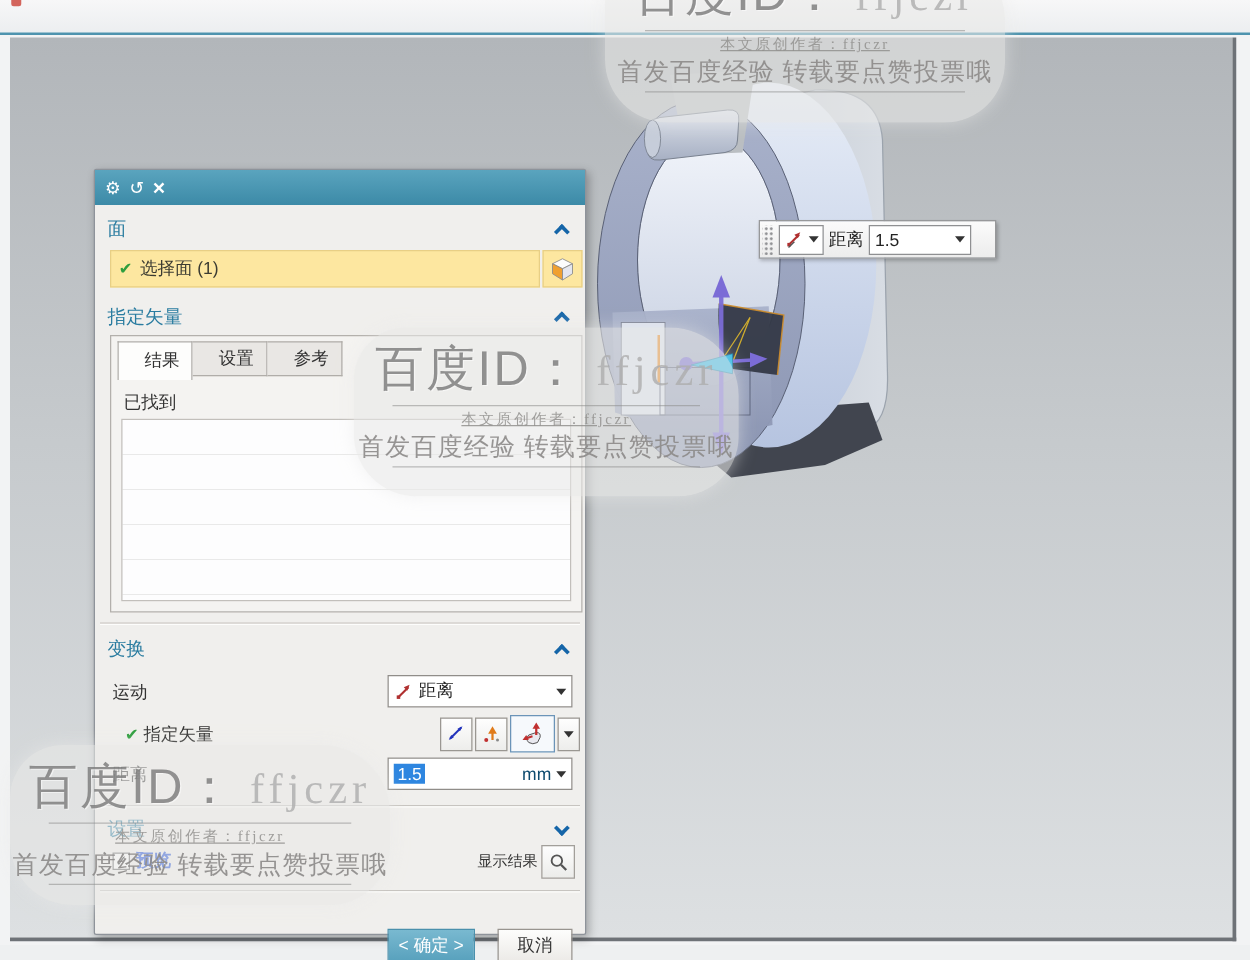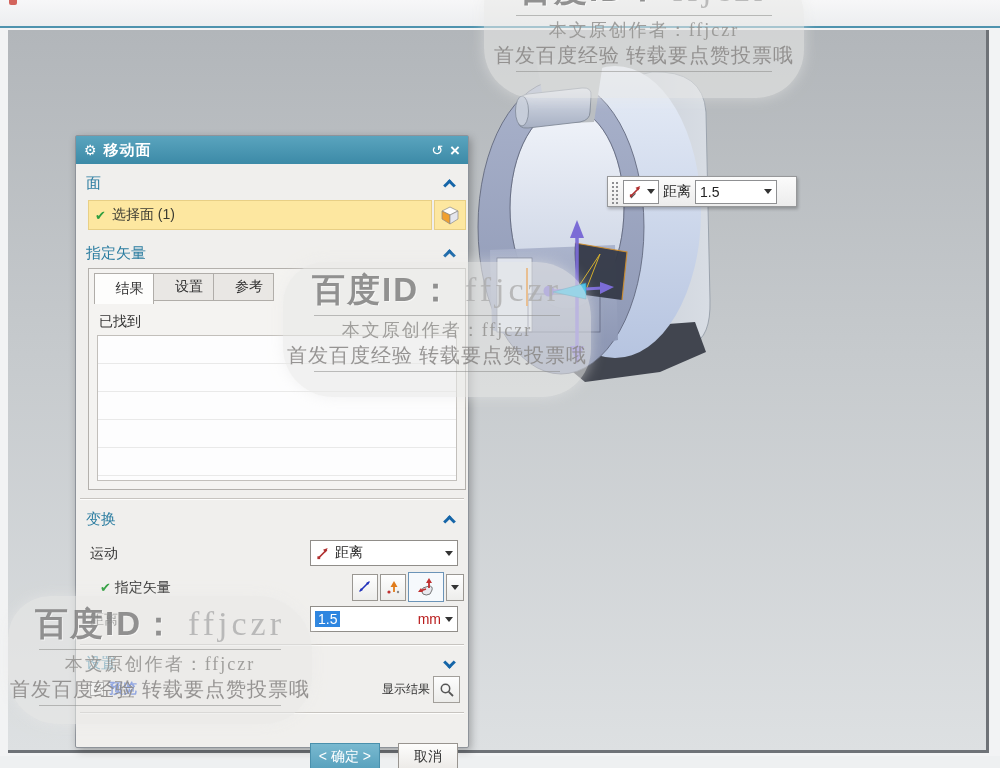--- a/index.html
+++ b/index.html
@@ -74,21 +74,21 @@
   .sep { position:absolute; left:4px; right:4px; height:2px;
     border-top:1px solid #c7c4c0; border-bottom:1px solid #fdfdfc; }
 
   .form-label { position:absolute; font-size:14px; color:#333; }
   .combo { position:absolute; left:234px; width:148px; height:26px; background:#fff;
     border:1px solid #908d89; display:flex; align-items:center; padding:0 4px; gap:4px; }
   .combo .cv { flex:1; font-size:14px; color:#222; }
   .field { position:absolute; left:234px; width:148px; height:26px; background:#fff;
     border:1px solid #908d89; display:flex; align-items:center; padding:0 4px; gap:4px; }
   .sel-text { background:#2e86e0; color:#fff; font-size:14px; padding:0 3px; }
-  .unit { margin-left:auto; font-size:14px; color:#b91c1c; }
+  .unit { margin-left:auto; font-size:14px; color:#0c4a6e; }
 
   .vec-row { position:absolute; left:276px; top:436px; height:30px; display:flex; align-items:center; gap:2px; }
   .vbtn { width:26px; height:27px; background:linear-gradient(#fefefe,#ededeb);
     border:1px solid #9a9792; display:flex; align-items:center; justify-content:center; }
   .vbtn.big { width:36px; height:30px; background:#f6f9fc; border:1px solid #6b94b8; }
   .vbtn.drop { width:18px; }
 
   .chk-row { position:absolute; left:14px; top:544px; display:flex; align-items:center; gap:5px; }
   .chkbox { width:14px; height:14px; background:#fff; border:1px solid #666;
     display:flex; align-items:center; justify-content:center; font-size:12px; color:#222; }
@@ -103,27 +103,27 @@
     font-size:14px; padding:0 8px; }
   .btn.ok { background:linear-gradient(#79b9d0,#58a1bd); border:1px solid #4a90ac; color:#fff; }
   .btn.cancel { background:linear-gradient(#fdfdfc,#eceae7); border:1px solid #98948f; color:#333; }
 
   
   .wm { position:absolute; z-index:50; pointer-events:none; }
   .wm-bubble { position:absolute; inset:0; background:rgba(233,233,231,.58);
     border-radius:42px 55px 48px 50px; box-shadow:0 0 14px rgba(233,233,231,.55); }
   .wm-inner { position:relative; display:flex; flex-direction:column; align-items:center; padding:6px 14px; }
   .wm-big { display:flex; align-items:baseline; white-space:nowrap; }
-  .wm-brand { font-size:33px; font-weight:700; letter-spacing:2px; color:rgba(122,122,122,.82);
+  .wm-brand { font-size:39px; font-weight:400; letter-spacing:2px; color:rgba(122,122,122,.82);
     text-shadow:1px 1px 0 rgba(255,255,255,.5); }
   .wm-id { font-size:34px; font-family:"Liberation Serif","DejaVu Serif",serif;
     letter-spacing:4px; color:rgba(172,172,172,.8); margin-left:11px; }
   .wm-rule { width:88%; border-top:1px solid rgba(140,140,138,.55); margin:2px 0; }
-  .wm-l2 { font-size:18px; letter-spacing:2px; color:rgba(146,144,142,.85);
-    font-family:"Liberation Serif","DejaVu Serif",serif; white-space:nowrap; }
+  .wm-l2 { font-size:12px; letter-spacing:2px; color:rgba(146,144,142,.85);
+    font-family:"Liberation Serif","DejaVu Serif",serif; white-space:nowrap;text-decoration:underline; }
   .wm-l3 { font-size:20px; letter-spacing:1px; color:rgba(140,138,136,.9);
     font-family:"Liberation Serif","DejaVu Serif",serif; white-space:nowrap; }
 </style>
 </head>
 <body>
 
 <div class="stage">
 
   <div class="top-strip">
     <div class="app-icon-fragment"></div>
@@ -211,21 +211,20 @@
     <span class="vp-label">距离</span>
     <div class="vp-input">
       <span>1.5</span>
       <span class="tri-down"></span>
     </div>
   </div>
 
   <div class="dialog">
     <div class="titlebar">
       <span class="t-ic">⚙</span>
-      <span class="t-title">移动面</span>
       <span class="t-ic">↺</span>
       <span class="t-ic close">×</span>
     </div>
 
     <div class="sec-head" style="top:36px;">
       <span class="s-label">面</span>
       <span class="chev up"></span>
     </div>
     <div class="sel-row">
       <span class="check">✔</span>

